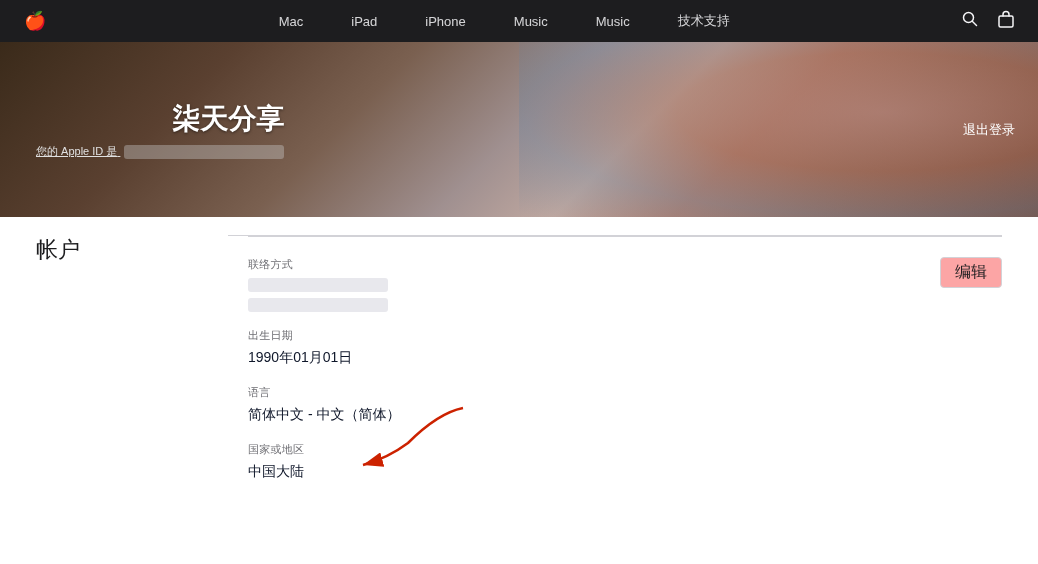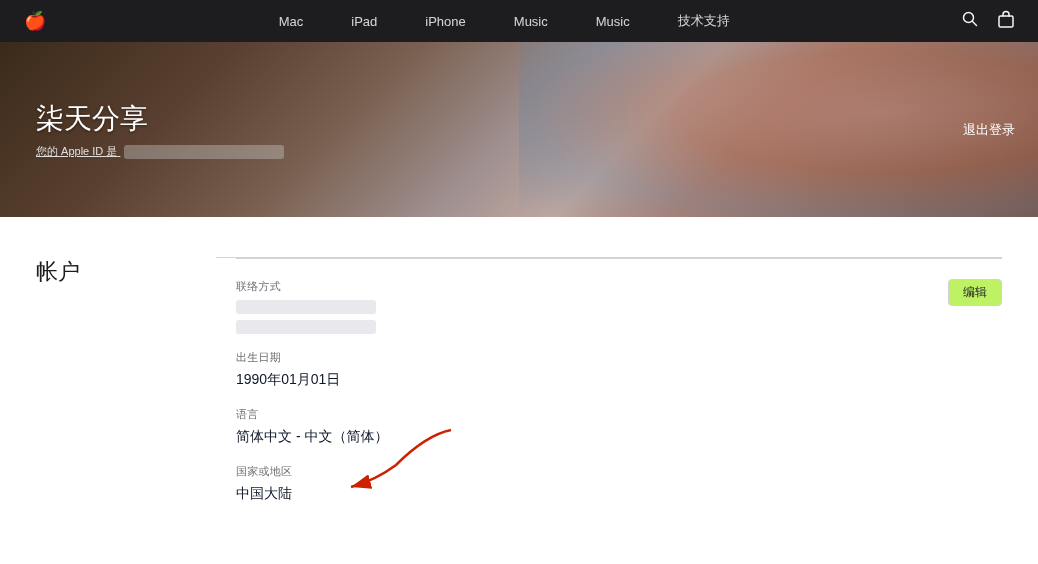--- a/index.html
+++ b/index.html
@@ -39,21 +39,21 @@
       align-items: center;
     }
     .hero::after {
       content: '';
       position: absolute;
       right: 0; top: 0; bottom: 0;
       width: 50%;
       background: radial-gradient(ellipse at 70% 40%, rgba(180,130,120,0.6) 0%, rgba(160,100,80,0.4) 40%, rgba(100,130,160,0.3) 70%, transparent 100%);
     }
     .hero-content { position: relative; z-index: 1; padding: 0 36px; }
-    .hero-title { color: #fff; font-size: 28px; font-weight: 400; text-shadow: 0 1px 3px rgba(0,0,0,0.5); }
+    .hero-title { color: #fff; font-size: 28px; font-weight: 700; text-shadow: 0 1px 3px rgba(0,0,0,0.5); text-align: right; }
     .hero-subtitle { color: #e0e0e0; font-size: 11px; margin-top: 6px; text-decoration: underline; }
     .hero-subtitle .redacted {
       display: inline-block;
       background: rgba(200,200,200,0.4);
       border-radius: 3px;
       width: 160px;
       height: 14px;
       vertical-align: middle;
       margin-left: 4px;
     }
@@ -66,23 +66,23 @@
       color: #fff;
       font-size: 13px;
       cursor: pointer;
       border: none;
       background: transparent;
       text-decoration: none;
     }
 
     
     .content {
-      padding: 40px 36px;
-      display: flex;
-      gap: 0;
+      padding: 18px 36px;
+      display: flex;
+      gap: 12px;
     }
     .sidebar {
       width: 180px;
       flex-shrink: 0;
     }
     .sidebar-title {
       font-size: 22px;
       font-weight: 400;
       color: #1d1d1f;
     }
@@ -123,23 +123,23 @@
     .field-redacted.long { width: 180px; }
     .field-redacted.short { width: 140px; }
     .field-value-blue {
       color: #0f172a;
       font-size: 14px;
       margin-top: 2px;
       cursor: pointer;
     }
     .edit-btn {
       border: 1px solid #d2d2d7;
-      background: #bef264;
+      background: #fca5a5;
       color: #1d1d1f;
-      font-size: 12px;
+      font-size: 16px;
       padding: 4px 14px;
       border-radius: 4px;
       cursor: pointer;
       white-space: nowrap;
     }
 
     
     .arrow-container {
       position: relative;
       margin-top: 4px;

